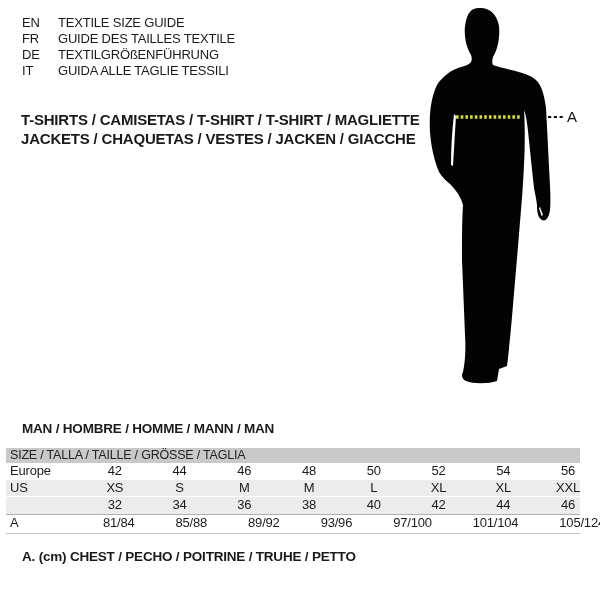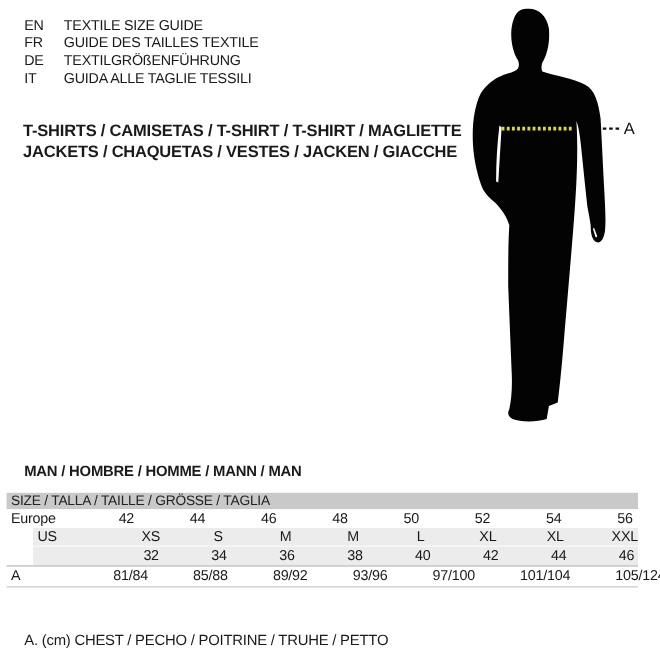--- a/index.html
+++ b/index.html
@@ -31,28 +31,28 @@
   
   .size-table { top: 448px; left: 6px; width: 574px; font-size: 13px; letter-spacing: -0.2px; }
   .t-header {
     background: #c9c9c9;
     height: 15px; line-height: 15px;
     padding-left: 4px;
     font-size: 12.5px;
     color: #222;
   }
   .t-row { display: flex; align-items: flex-start; height: 17px; background: #ffffff; gap: 41px; }
-  .t-row.shade { background: #ececec; margin-left: 24px; }
+  .t-row.shade { background: #ececec; }
   .t-row.shade-first { border-bottom: 1px solid #ffffff; height: 16px; }
   .t-row.last { border-top: 1px solid #b0b0b0; border-bottom: 1px solid #c4c4c4; height: 18px; }
   .t-label { width: 52px; flex: 0 0 52px; padding-left: 4px; }
   .t-cell { flex: 1; text-align: center; }
 
   
-  .footnote { top: 574px; left: 22px; font-weight: normal; font-size: 13.5px; letter-spacing: -0.2px; }
+  .footnote { top: 549px; left: 22px; font-weight: bold; font-size: 13.5px; letter-spacing: -0.2px; }
 </style>
 </head>
 <body>
 
 <div class="abs lang-block">
   <div class="lang-row">
     <span class="lang-code">EN</span>
     <span class="lang-label">TEXTILE SIZE GUIDE</span>
   </div>
   <div class="lang-row">

